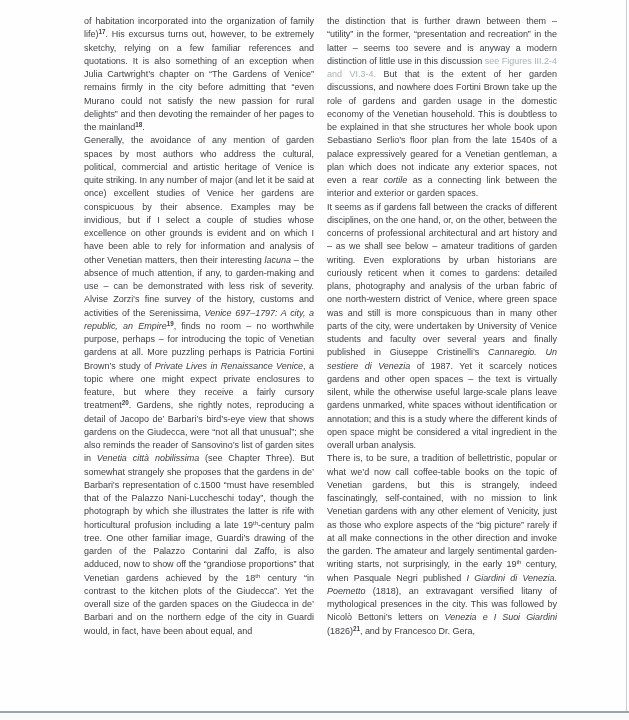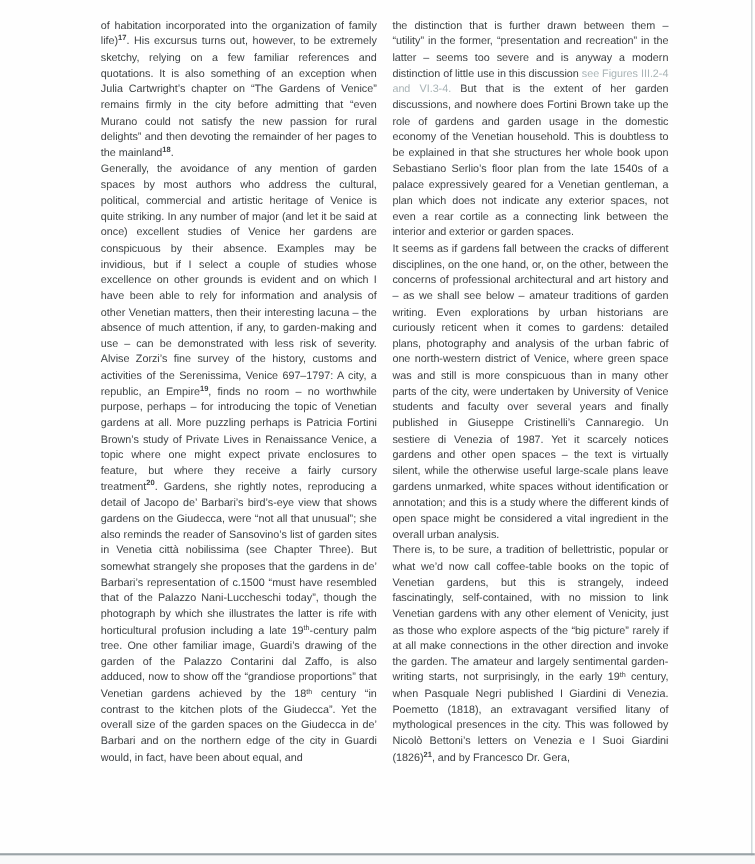--- a/index.html
+++ b/index.html
@@ -15,21 +15,21 @@
     position: absolute; left: 84px; top: 15px; width: 473px;
     display: flex; gap: 13px;
   }
   .column {
     width: 230px;
     font-size: 9px; line-height: 13.25px; letter-spacing: -0.02px;
     text-align: justify;
     hyphens: auto; -webkit-hyphens: auto;
   }
   .para { margin: 0; padding: 0; text-align: justify; }
-  .seg-i   { }
+  .seg-i   { font-style: italic; }
   .seg-sup { font-size: 6.3px; font-weight: 700; vertical-align: 3.5px; line-height: 0; letter-spacing: 0; }
   .seg-ord { font-size: 6px; vertical-align: 3px; line-height: 0; }
   .seg-ref {}
   .edge-right  { position: absolute; top: 0; bottom: 0; right: 2px; width: 1px; }
   .rule-bottom { position: absolute; left: 0; right: 0; top: 711px; height: 2px; }
   .below-rule  { position: absolute; left: 0; right: 0; top: 713px; bottom: 0; }
 </style>
 </head>
 <body>
 

